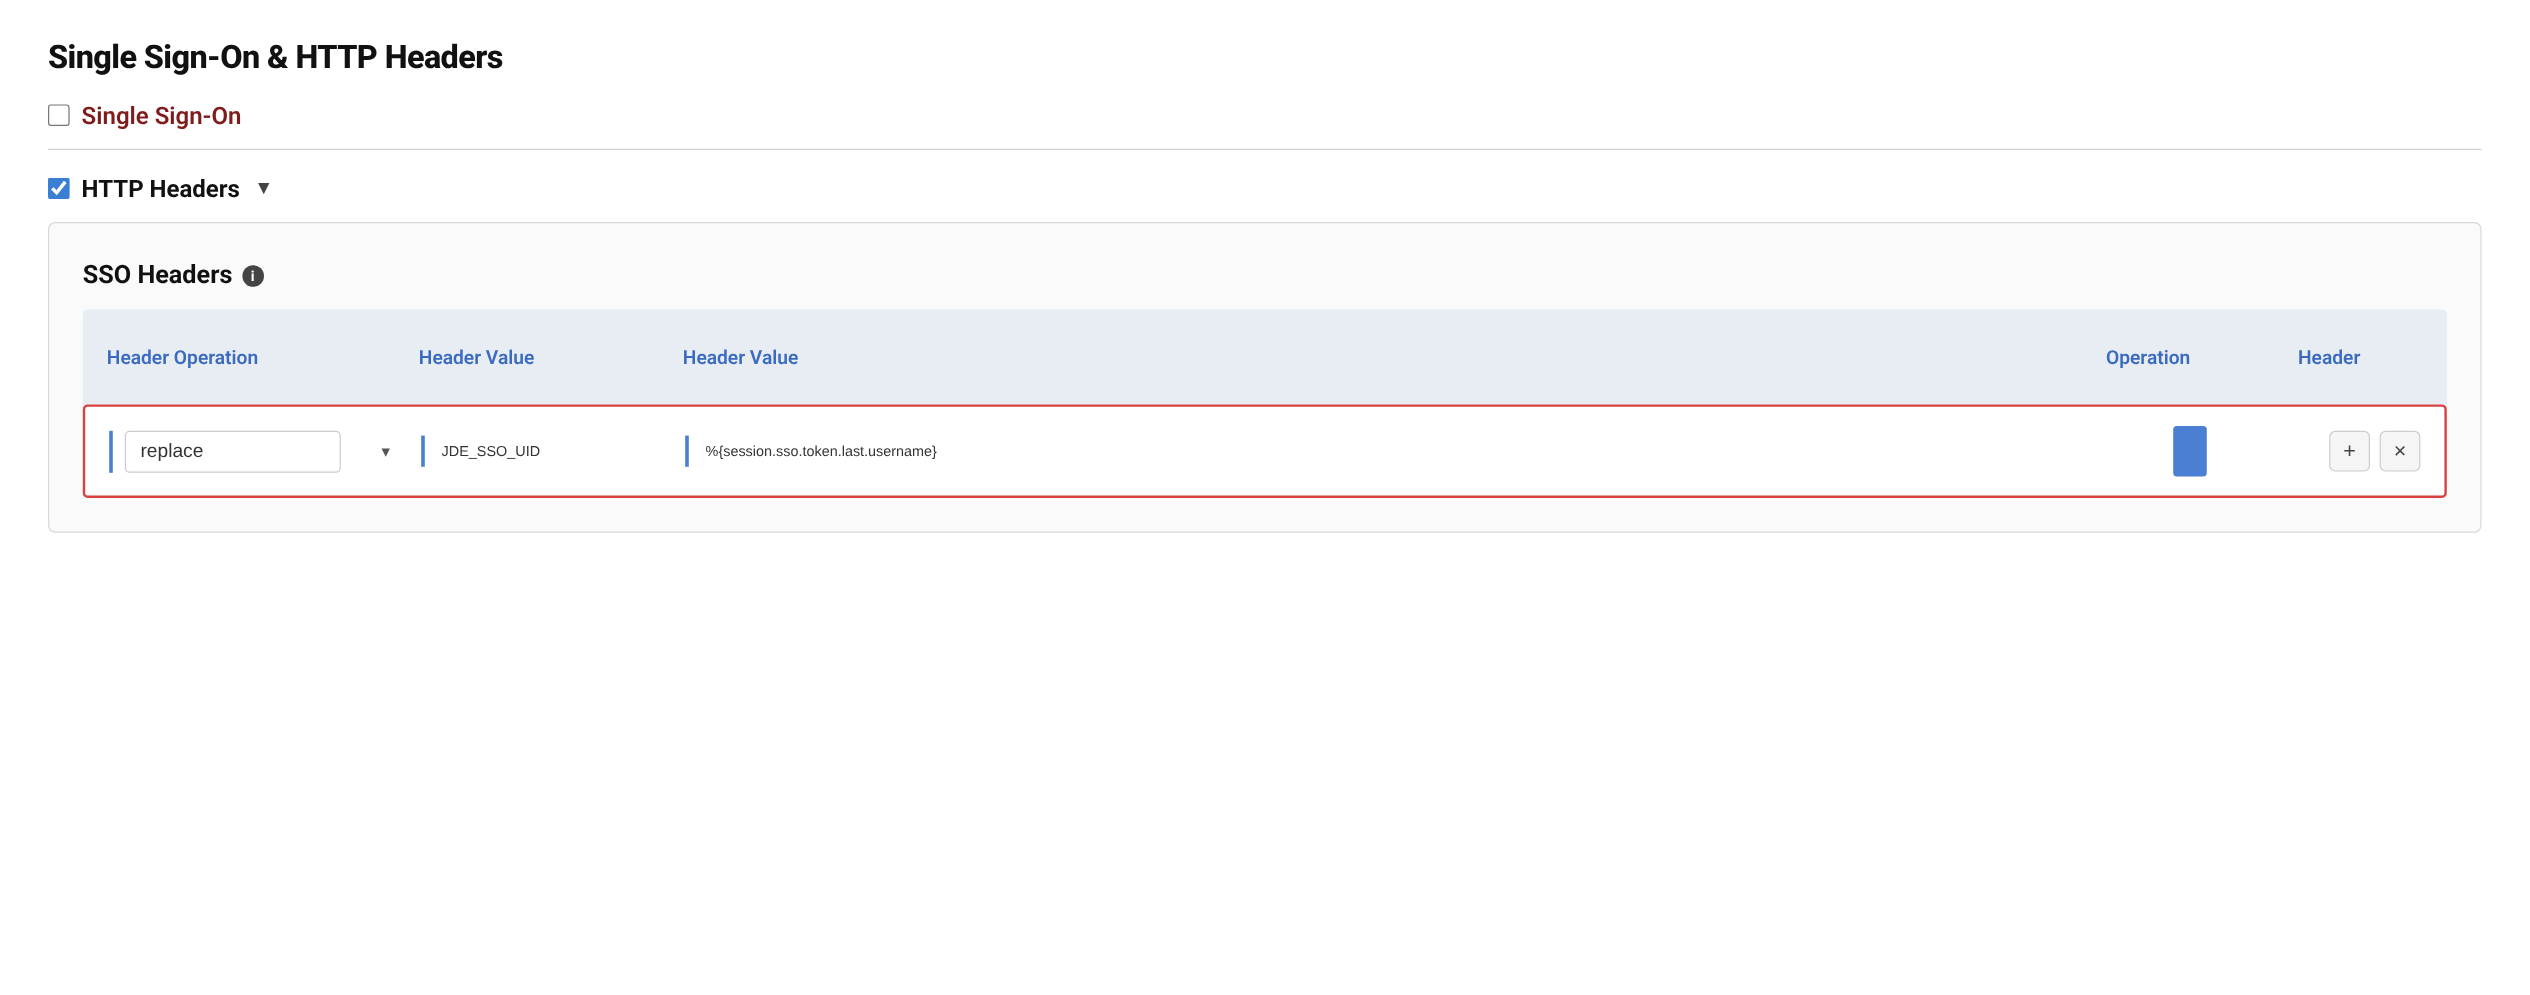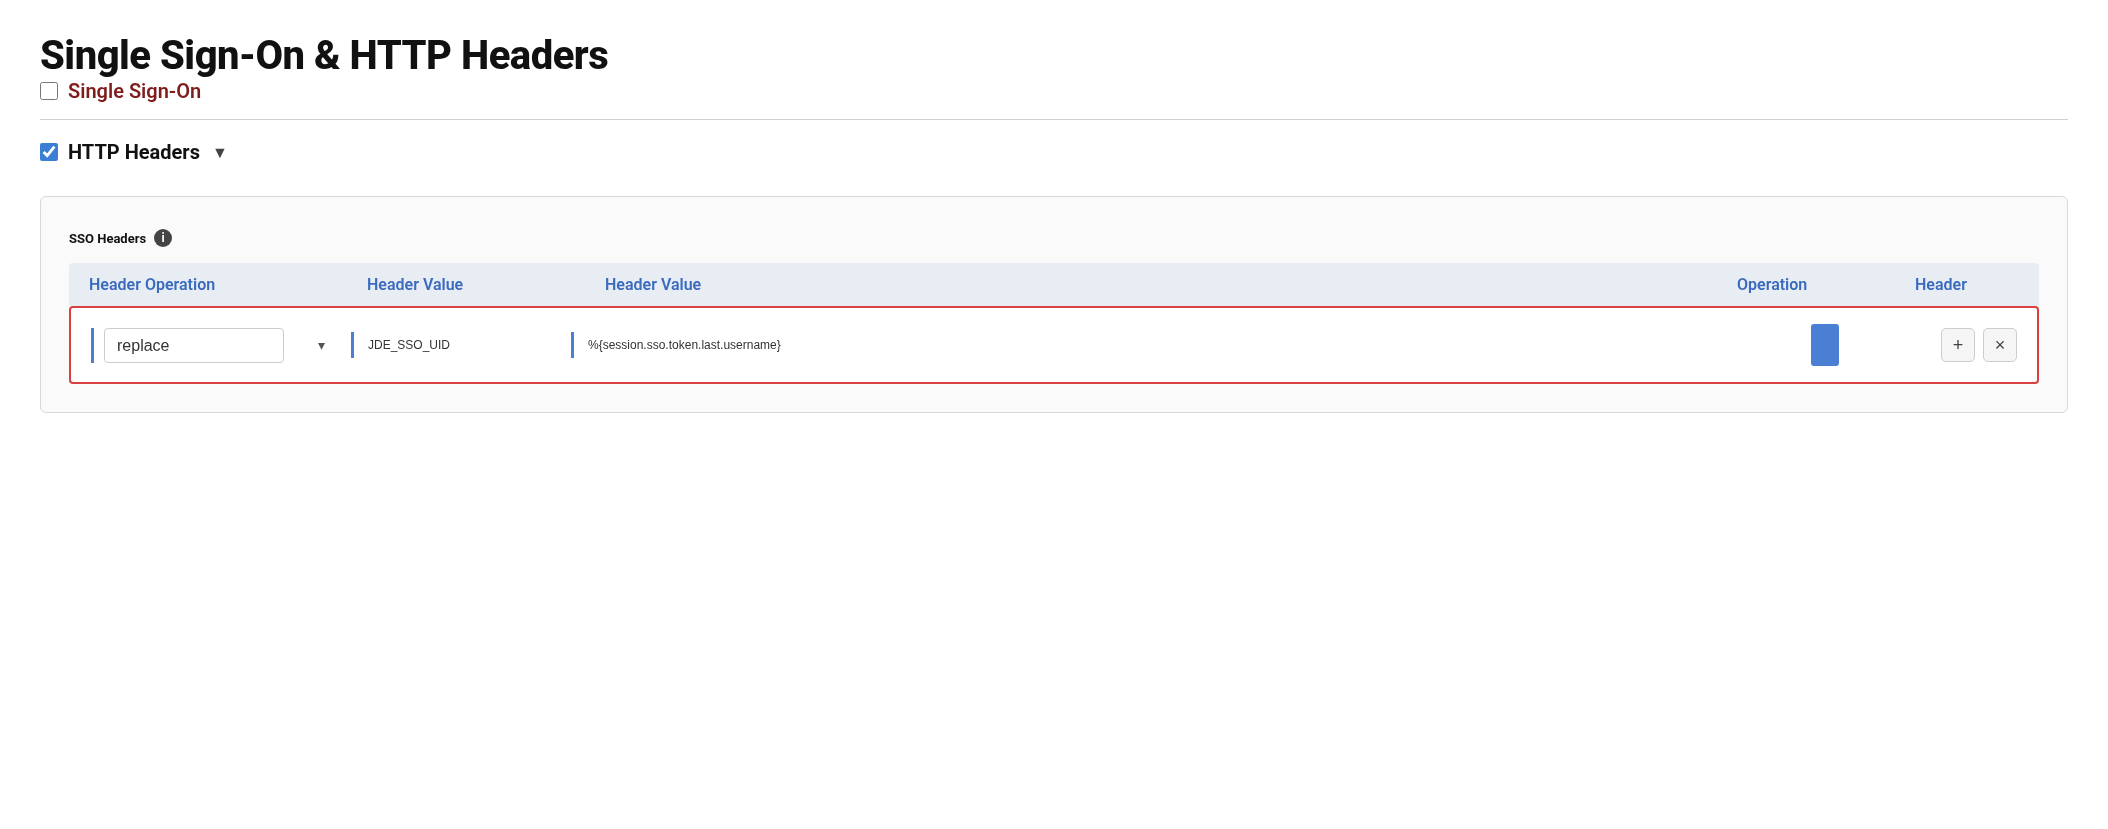--- a/index.html
+++ b/index.html
@@ -11,23 +11,24 @@
     body {
       background: #ffffff;
       font-family: -apple-system, BlinkMacSystemFont, "Segoe UI", Roboto, Arial, sans-serif;
       color: #1a1a1a;
       padding: 32px 40px;
       width: 2108px;
       min-height: 829px;
     }
 
     .page-title {
-      font-size: 40px;
+      font-size: 27px;
       font-weight: 800;
       color: #111111;
+      margin-bottom: 20px;
       letter-spacing: -0.5px;
     }
 
     .sso-section {
       display: flex;
       align-items: center;
       gap: 10px;
       margin-bottom: 16px;
       padding-bottom: 16px;
       border-bottom: 1px solid #d0d0d0;
@@ -48,21 +49,21 @@
     }
 
     .http-headers-section {
       margin-top: 20px;
     }
 
     .http-headers-label-row {
       display: flex;
       align-items: center;
       gap: 10px;
-      margin-bottom: 32px;
+      margin-bottom: 16px;
     }
 
     .http-headers-checkbox {
       width: 18px;
       height: 18px;
       accent-color: #3b7fd4;
       cursor: pointer;
     }
 
     .http-headers-label {
@@ -85,21 +86,21 @@
     }
 
     .sso-headers-title-row {
       display: flex;
       align-items: center;
       gap: 8px;
       margin-bottom: 16px;
     }
 
     .sso-headers-title {
-      font-size: 13px;
+      font-size: 21px;
       font-weight: 700;
       color: #111111;
     }
 
     .info-icon {
       display: inline-flex;
       align-items: center;
       justify-content: center;
       width: 18px;
       height: 18px;
@@ -114,22 +115,22 @@
 
     .table-wrapper {
       width: 100%;
     }
 
     .table-header-row {
       display: grid;
       grid-template-columns: 260px 220px 1fr 160px 120px;
       background: #e8edf4;
       border-radius: 4px 4px 0 0;
-      padding: 6px 12px;
-      gap: 18px;
+      padding: 24px 12px;
+      gap: 0;
     }
 
     .table-header-cell {
       font-size: 16px;
       font-weight: 600;
       color: #3b6bbf;
       padding: 6px 8px;
     }
 
     .table-data-row {

